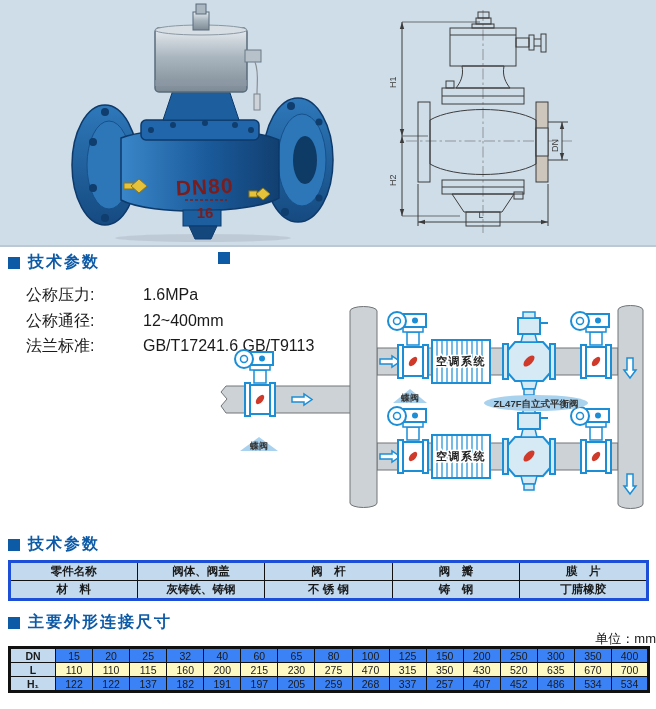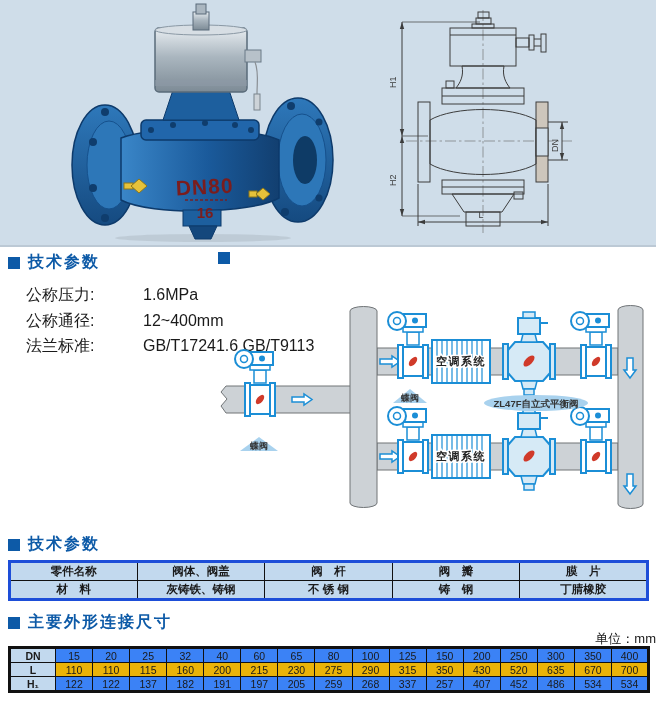--- a/index.html
+++ b/index.html
@@ -27,21 +27,21 @@
   .material-table{position:absolute;top:560px;left:8px;width:641px;border-collapse:collapse;table-layout:fixed;}
   .material-table td{border:1.5px solid #111;background:#c2d9ee;text-align:center;font-size:11.5px;font-weight:bold;
                      padding:1px 0;height:14px;white-space:nowrap;}
   .material-table{border:3px solid #1d4ed8;}
   
   .unit-label{position:absolute;top:630px;right:0;font-size:13px;}
   
   .dim-table{position:absolute;top:646px;left:8px;width:642px;border-collapse:collapse;table-layout:fixed;border:3px solid #111;}
   .dim-table td{border:1.5px solid #111;text-align:center;font-size:10.5px;padding:0;height:13px;white-space:nowrap;}
   .dim-table td.rowlabel{background:#c2d9ee;font-weight:bold;width:44px;}
-  .dim-table td.blue{background:#eab308;}
+  .dim-table td.blue{background:#fef9c3;}
   .dim-table td.white{background:#3b82f6;}
   svg text{font-family:"Liberation Sans","DejaVu Sans",sans-serif;}
 </style>
 </head>
 <body>
 
 <div class="page">
 
   <div class="top-panel">
 
@@ -328,21 +328,21 @@
         <tr>
           <td class="rowlabel">L</td>
           <td class="blue">110</td>
           <td class="blue">110</td>
           <td class="blue">115</td>
           <td class="blue">160</td>
           <td class="blue">200</td>
           <td class="blue">215</td>
           <td class="blue">230</td>
           <td class="blue">275</td>
-          <td class="blue">290</td>
+          <td class="blue">470</td>
           <td class="blue">315</td>
           <td class="blue">350</td>
           <td class="blue">430</td>
           <td class="blue">520</td>
           <td class="blue">635</td>
           <td class="blue">670</td>
           <td class="blue">700</td>
         </tr>
         <tr>
           <td class="rowlabel">H₁</td>

